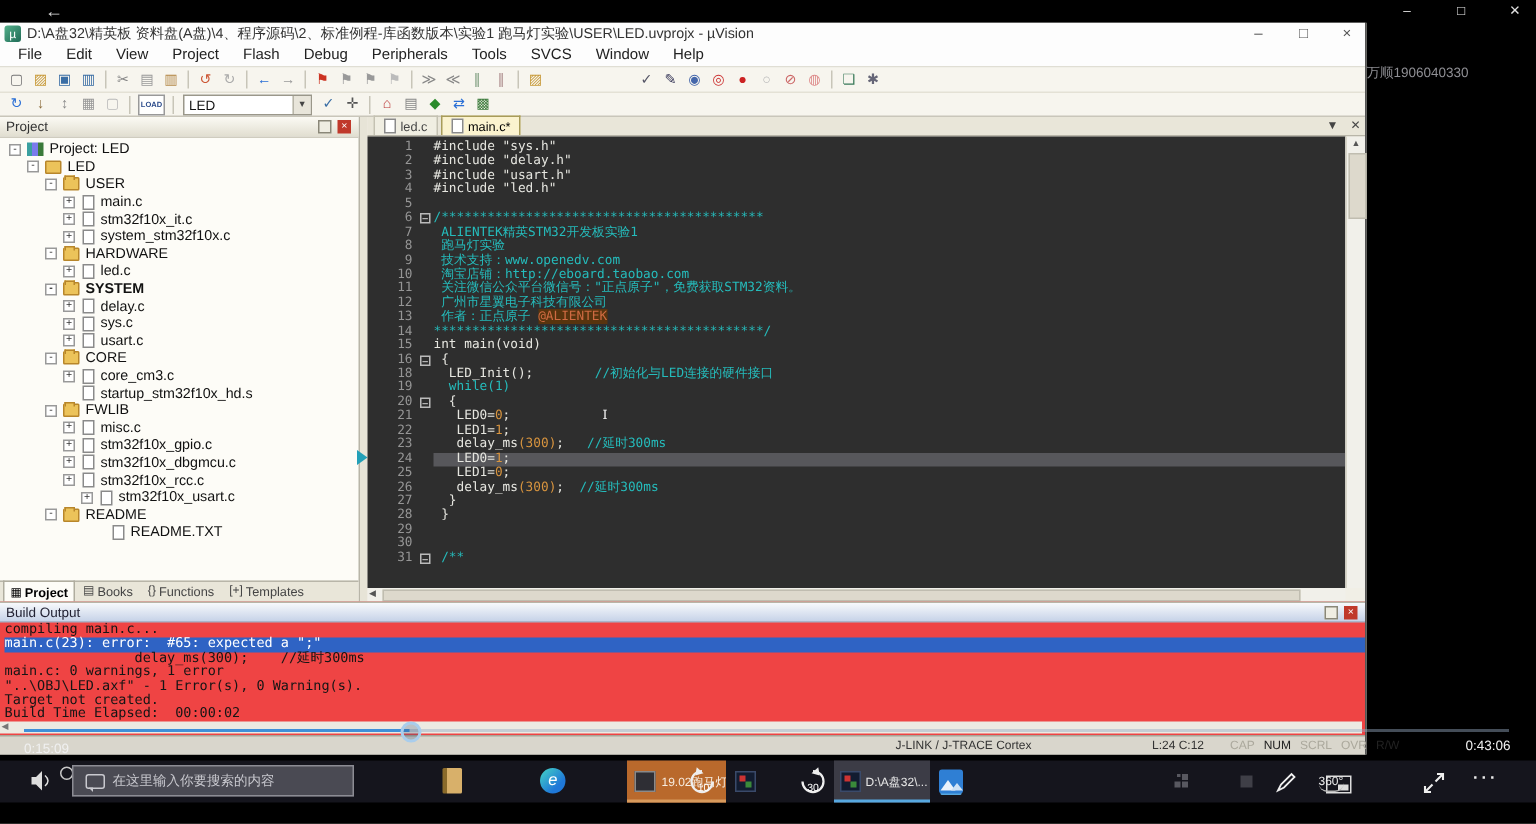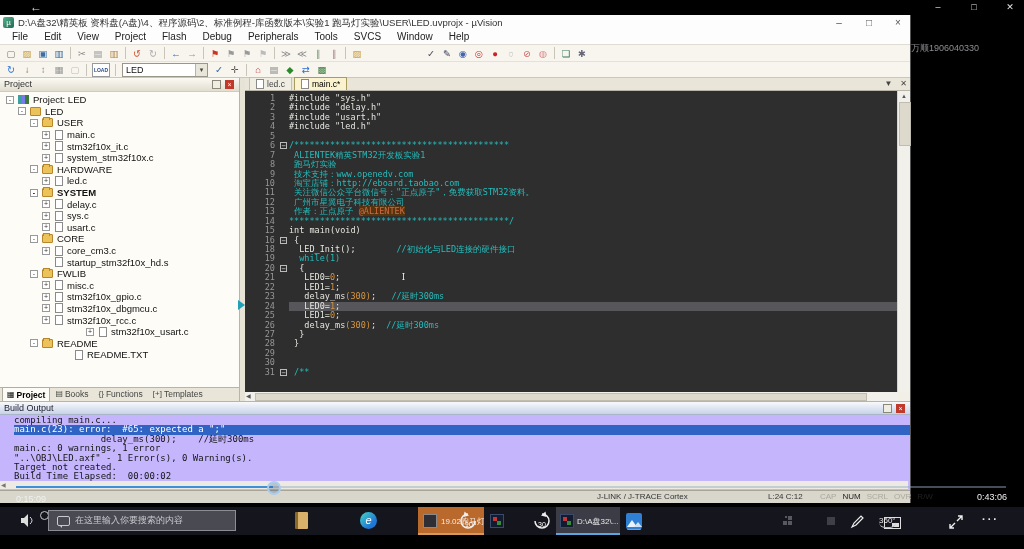--- a/index.html
+++ b/index.html
@@ -85,24 +85,24 @@
   .seg-w{color:#e6e6e0;} .seg-c{color:#25bcbc;} .seg-o{color:#d9953f;}
   .seg-m{color:#cf6b42;background:#58340e;}
   .seg-i{color:#f2f2f2;font-family:"DejaVu Serif",serif;}
   #vscroll{position:absolute;right:0;top:13px;width:13px;height:301px;background:#f1f0ea;border-left:1px solid #d8d5c8;box-sizing:border-box;}
   #vscroll .arr{display:block;height:10px;text-align:center;font-size:6px;color:#555;line-height:10px;}
   #vscroll .thumb{position:absolute;left:1px;top:11px;width:10px;height:42px;background:#ddd9cc;border:1px solid #c0bdb0;}
   #hscroll{position:absolute;left:0;bottom:0;width:652px;height:9px;background:#f1f0ea;}
   #hscroll .arr{position:absolute;left:1px;top:1px;font-size:6px;color:#555;line-height:7px;}
   #hscroll .thumb{position:absolute;left:10px;top:1px;width:610px;height:6px;background:#ddd9cc;border:1px solid #c0bdb0;}
   
-  #build{position:absolute;left:0;top:386px;width:910px;height:89px;background:#c4b5fd;border-top:1px solid #b8b5a8;box-sizing:border-box;}
+  #build{position:absolute;left:0;top:386px;width:910px;height:89px;background:#ef4444;border-top:1px solid #b8b5a8;box-sizing:border-box;}
   .bcap{position:relative;height:12px;background:linear-gradient(#f7f9fc,#c7d3e8);border-bottom:1px solid #aab4c8;
         font-size:9px;line-height:12px;color:#223;padding-left:4px;}
-  #blines{padding:1px 0 0 14px;font-family:"DejaVu Sans Mono",monospace;font-size:9px;line-height:9.4px;color:#151515;}
+  #blines{padding:1px 0 0 3px;font-family:"DejaVu Sans Mono",monospace;font-size:9px;line-height:9.4px;color:#151515;}
   .bline{white-space:pre;}
   .bline.sel{background:#2f63c4;color:#fff;}
   #bhscroll{position:absolute;left:0;bottom:1px;width:908px;height:8px;background:#eceae2;}
   #bhscroll .arr{position:absolute;left:1px;top:0px;font-size:6px;color:#777;line-height:8px;}
   
   #status{position:absolute;left:0;top:475px;width:910px;height:13px;background:#d9d6cc;border-top:1px solid #a8a598;box-sizing:border-box;}
   #status .sdbg{position:absolute;left:597px;top:0;font-size:8px;line-height:12px;color:#333;}
   #status .spos{position:absolute;left:768px;top:0;font-size:8px;line-height:12px;color:#333;}
   #sflags{position:absolute;left:820px;top:0;display:flex;gap:6px;font-size:8px;line-height:12px;}
   .flag{color:#aba89c;} .flag.on{color:#222;}
@@ -340,21 +340,21 @@
             <div class="trow" style="padding-left: 42px;">
               <span class="texp">+</span>
               <span class="tico file"></span>
               <span class="tlbl">stm32f10x_dbgmcu.c</span>
             </div>
             <div class="trow" style="padding-left: 42px;">
               <span class="texp">+</span>
               <span class="tico file"></span>
               <span class="tlbl">stm32f10x_rcc.c</span>
             </div>
-            <div class="trow" style="padding-left: 54px; margin-left: 32px;">
+            <div class="trow" style="padding-left: 54px;">
               <span class="texp">+</span>
               <span class="tico file"></span>
               <span class="tlbl">stm32f10x_usart.c</span>
             </div>
             <div class="trow" style="padding-left: 30px;">
               <span class="texp">-</span>
               <span class="tico folder"></span>
               <span class="tlbl">README</span>
             </div>
             <div class="trow" style="padding-left: 62px;">

